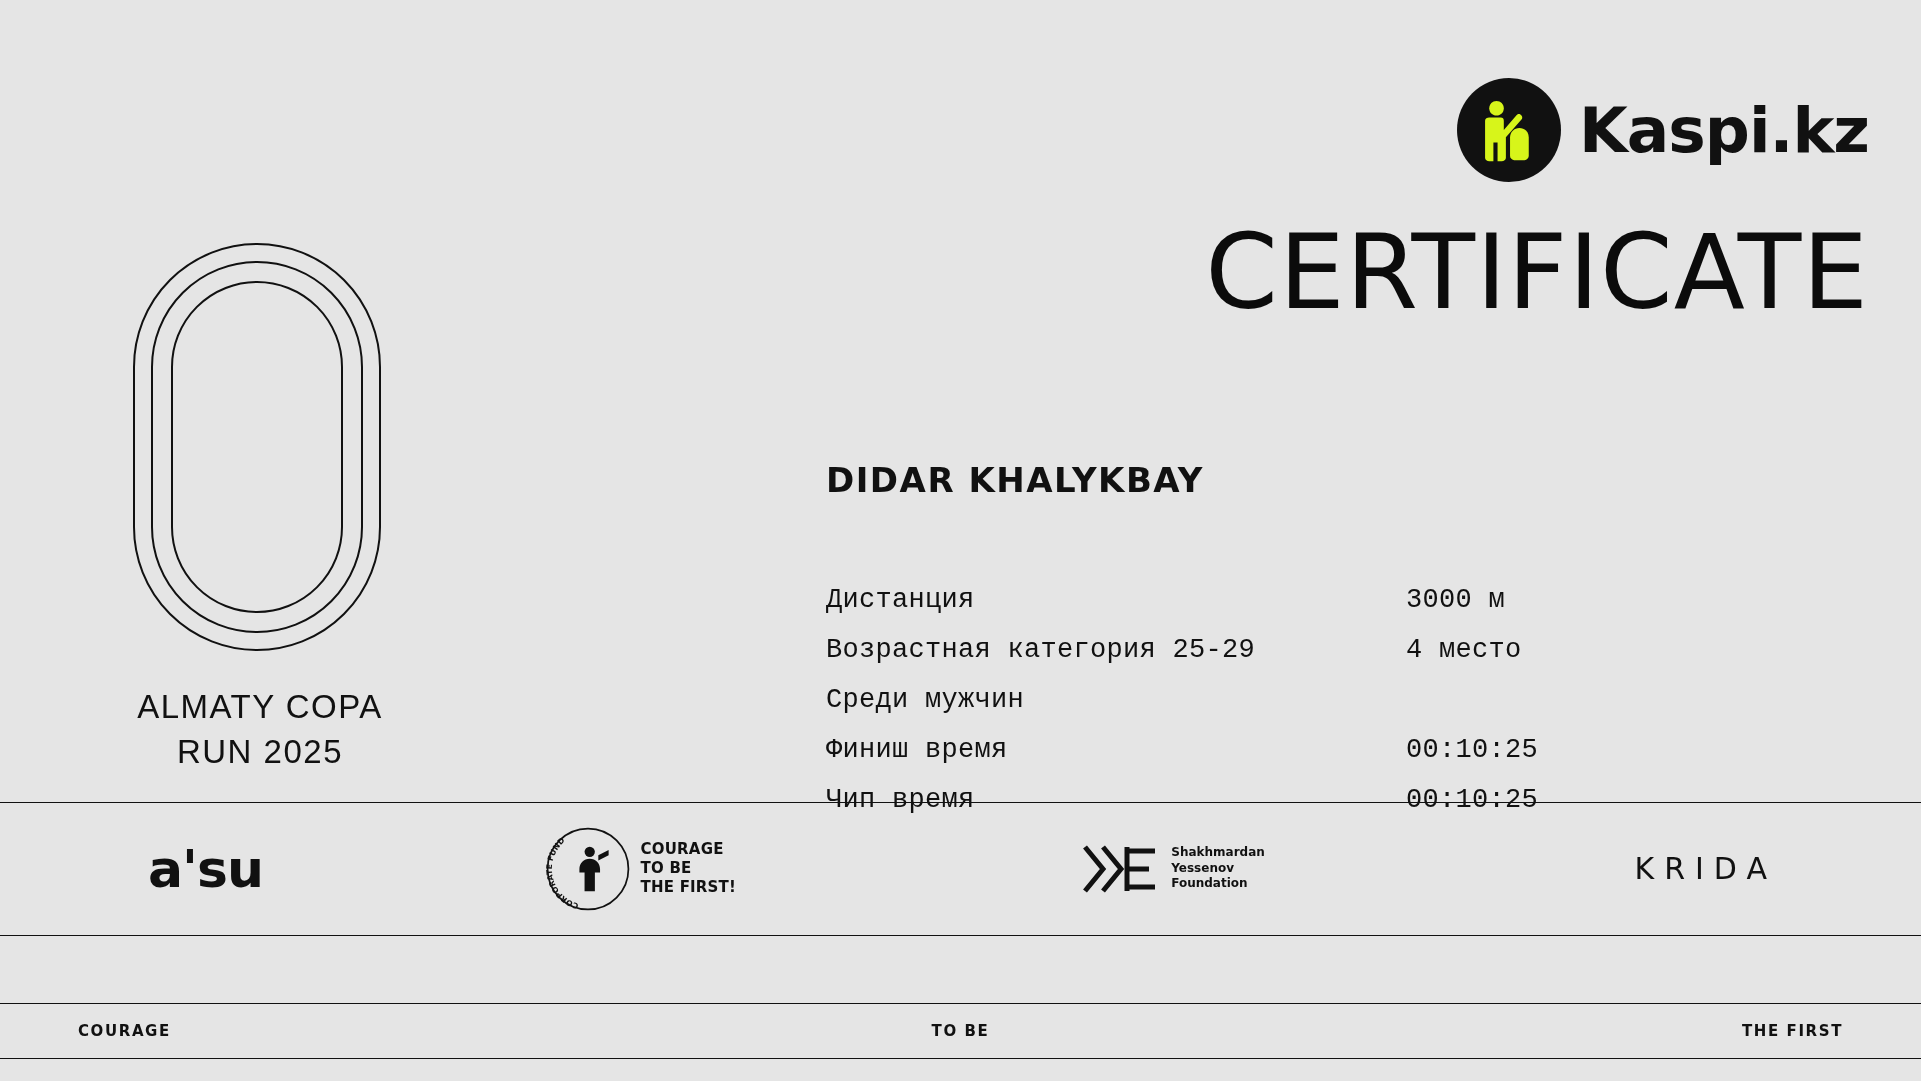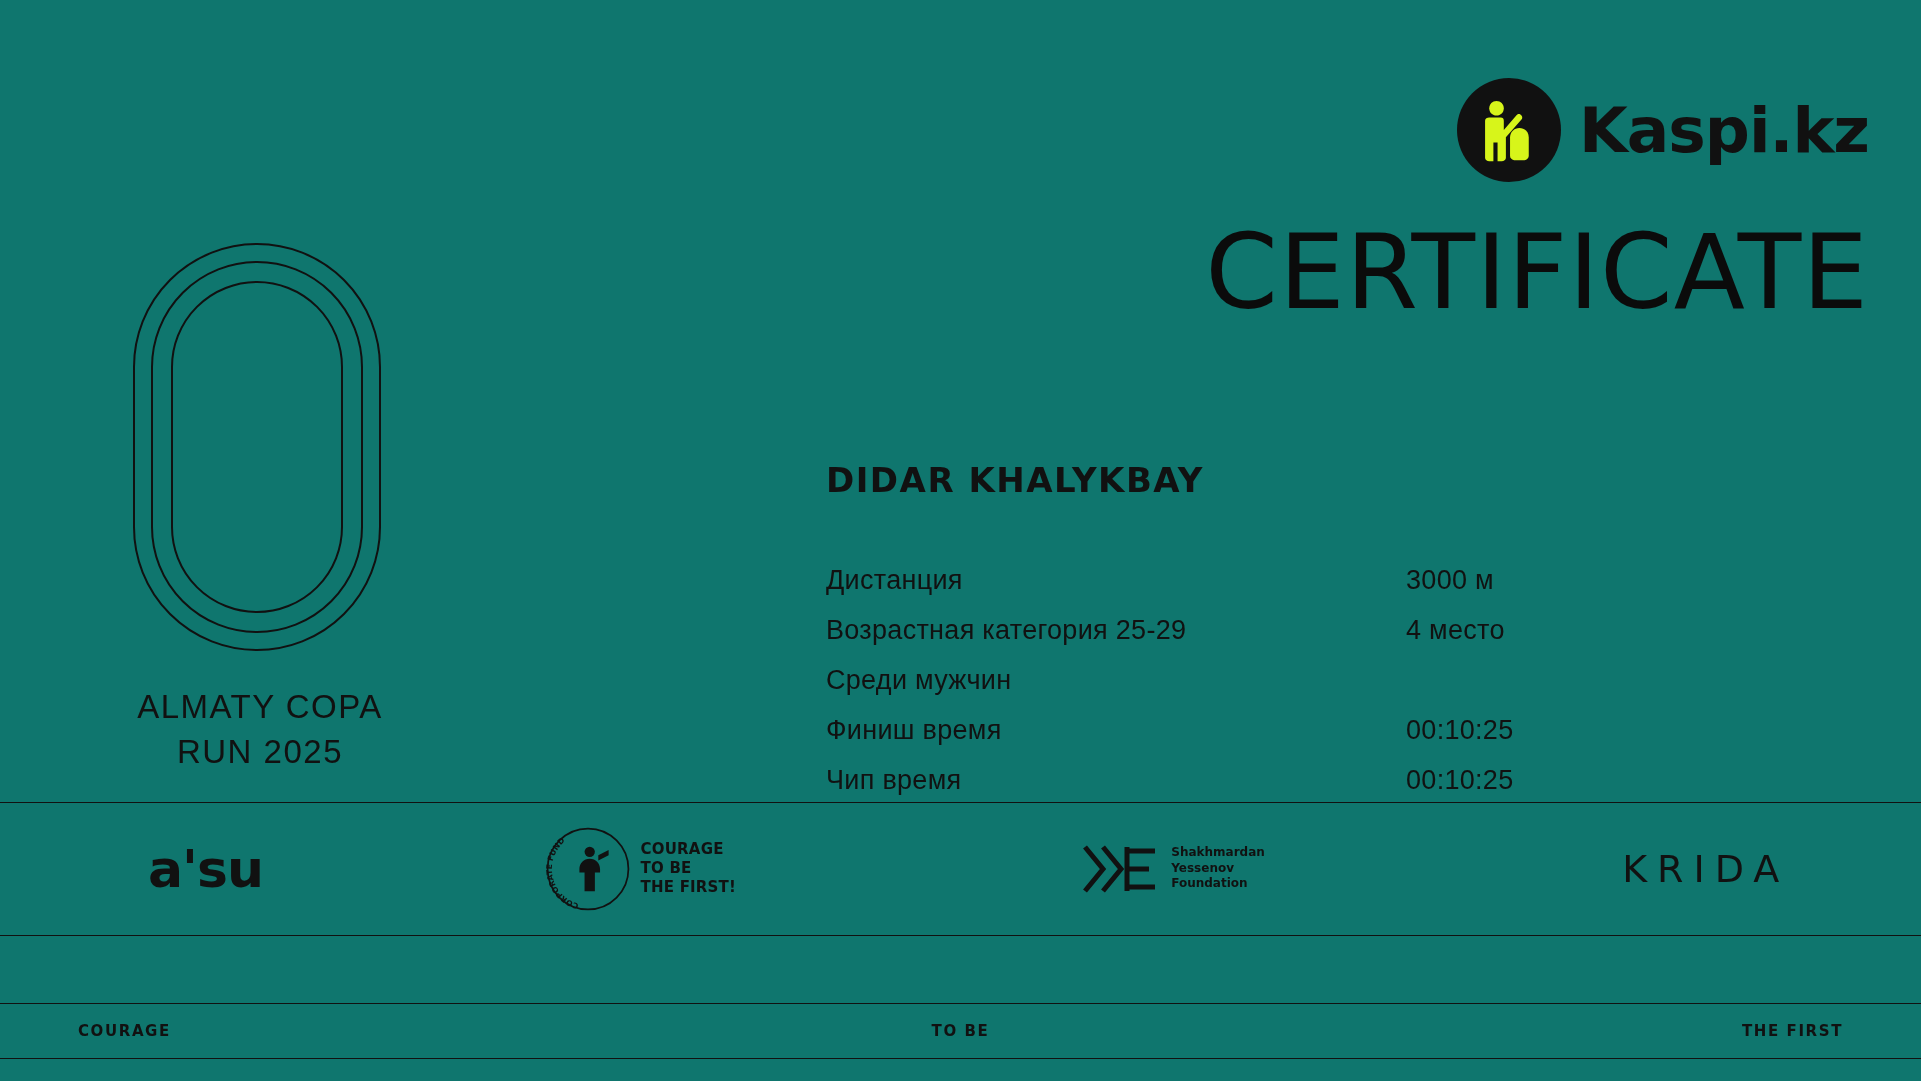--- a/index.html
+++ b/index.html
@@ -11,21 +11,21 @@
     width: 1921px;
     height: 1081px;
     overflow: hidden;
     font-family: "Liberation Sans", sans-serif;
   }
 
   .certificate {
     position: relative;
     width: 1921px;
     height: 1081px;
-    background: #0f766e;
+    background: #e5e5e5;
     box-sizing: border-box;
     overflow: hidden;
   }
 
   
   .kaspi-logo {
     position: absolute;
     top: 78px;
     right: 52px;
     display: flex;
@@ -76,22 +76,23 @@
 
   
   .results {
     position: absolute;
     top: 565px;
     left: 826px;
     width: 1040px;
   }
   .result-row {
     display: flex;
-    align-items: flex-start;
+    align-items: flex-end;
     height: 50px;
+    font-family: Liberation Mono, monospace;
   }
   .result-label {
     flex: 0 0 580px;
     font-size: 27px;
     color: #111111;
     letter-spacing: 0.3px;
   }
   .result-value {
     flex: 1 1 auto;
     font-size: 27px;
@@ -182,21 +183,21 @@
   .shakh-text {
     font-family: "DejaVu Sans", sans-serif;
     font-weight: bold;
     font-size: 12px;
     line-height: 1.3;
     color: #111111;
   }
   .sponsor-krida {
     width: 440px;
     font-family: "DejaVu Sans", sans-serif;
-    font-size: 38px;
+    font-size: 30px;
     letter-spacing: 10px;
     color: #111111;
   }
 
   
   .footer {
     position: absolute;
     top: 1003px;
     left: 0;
     width: 1921px;

